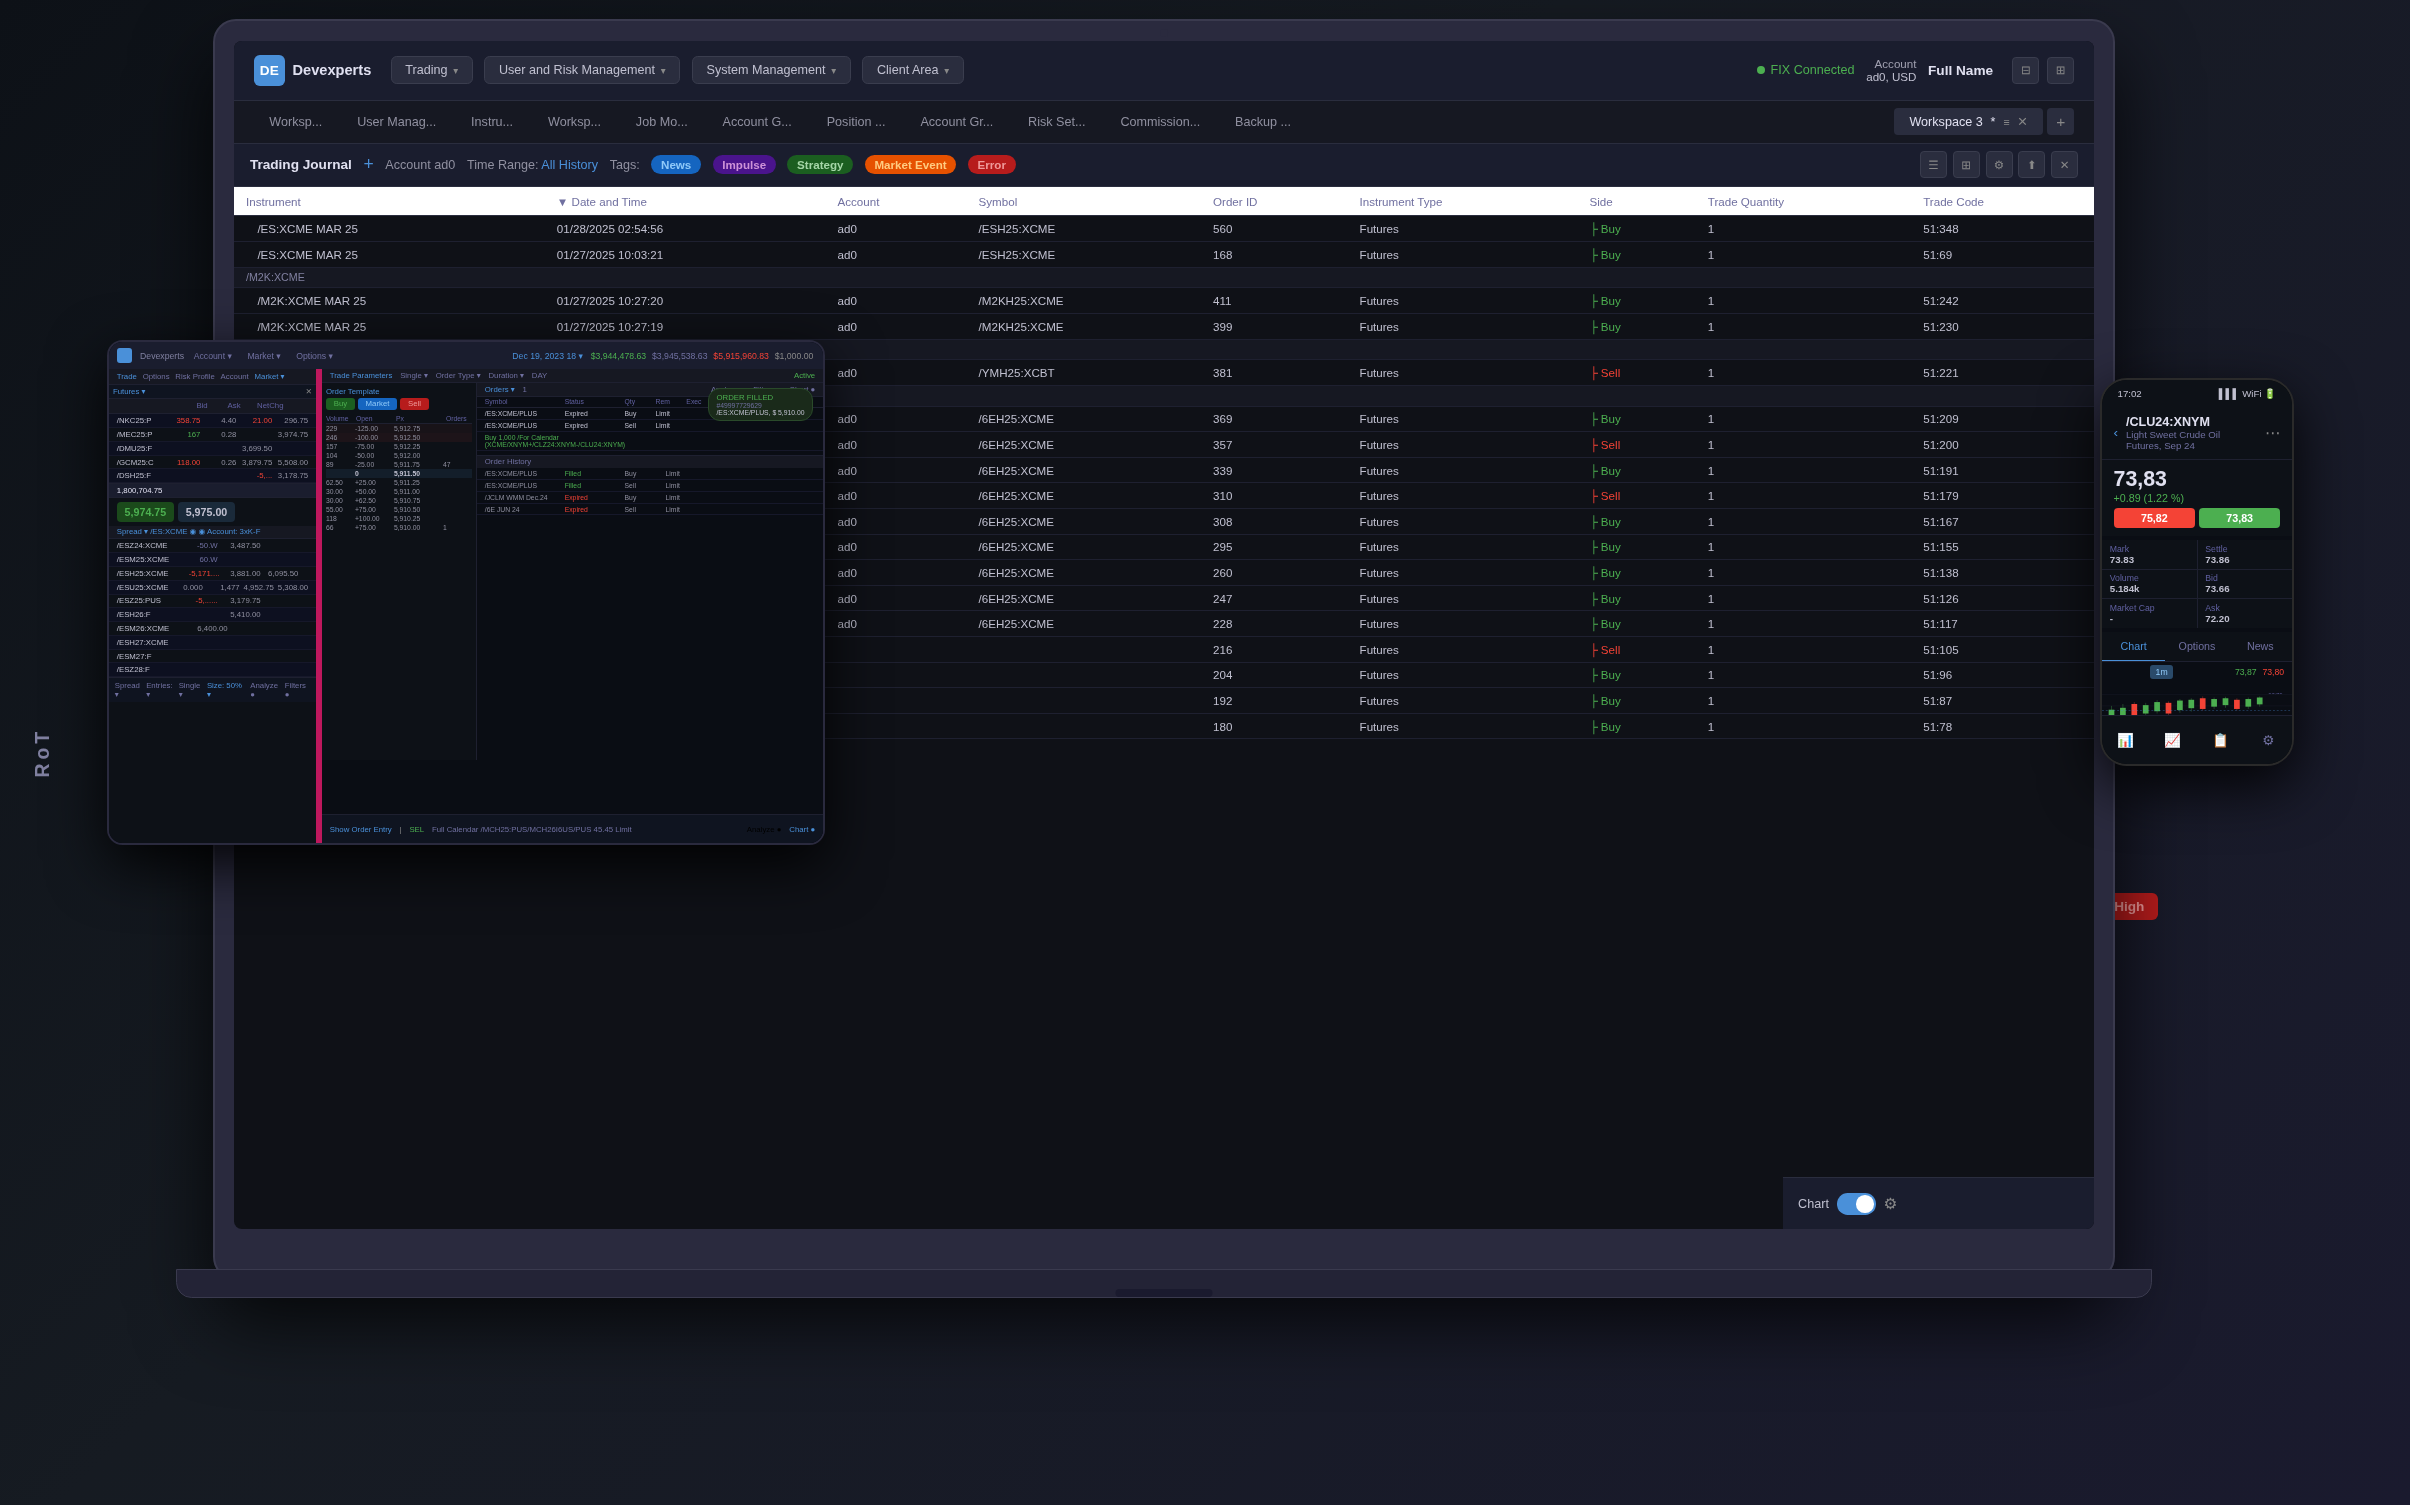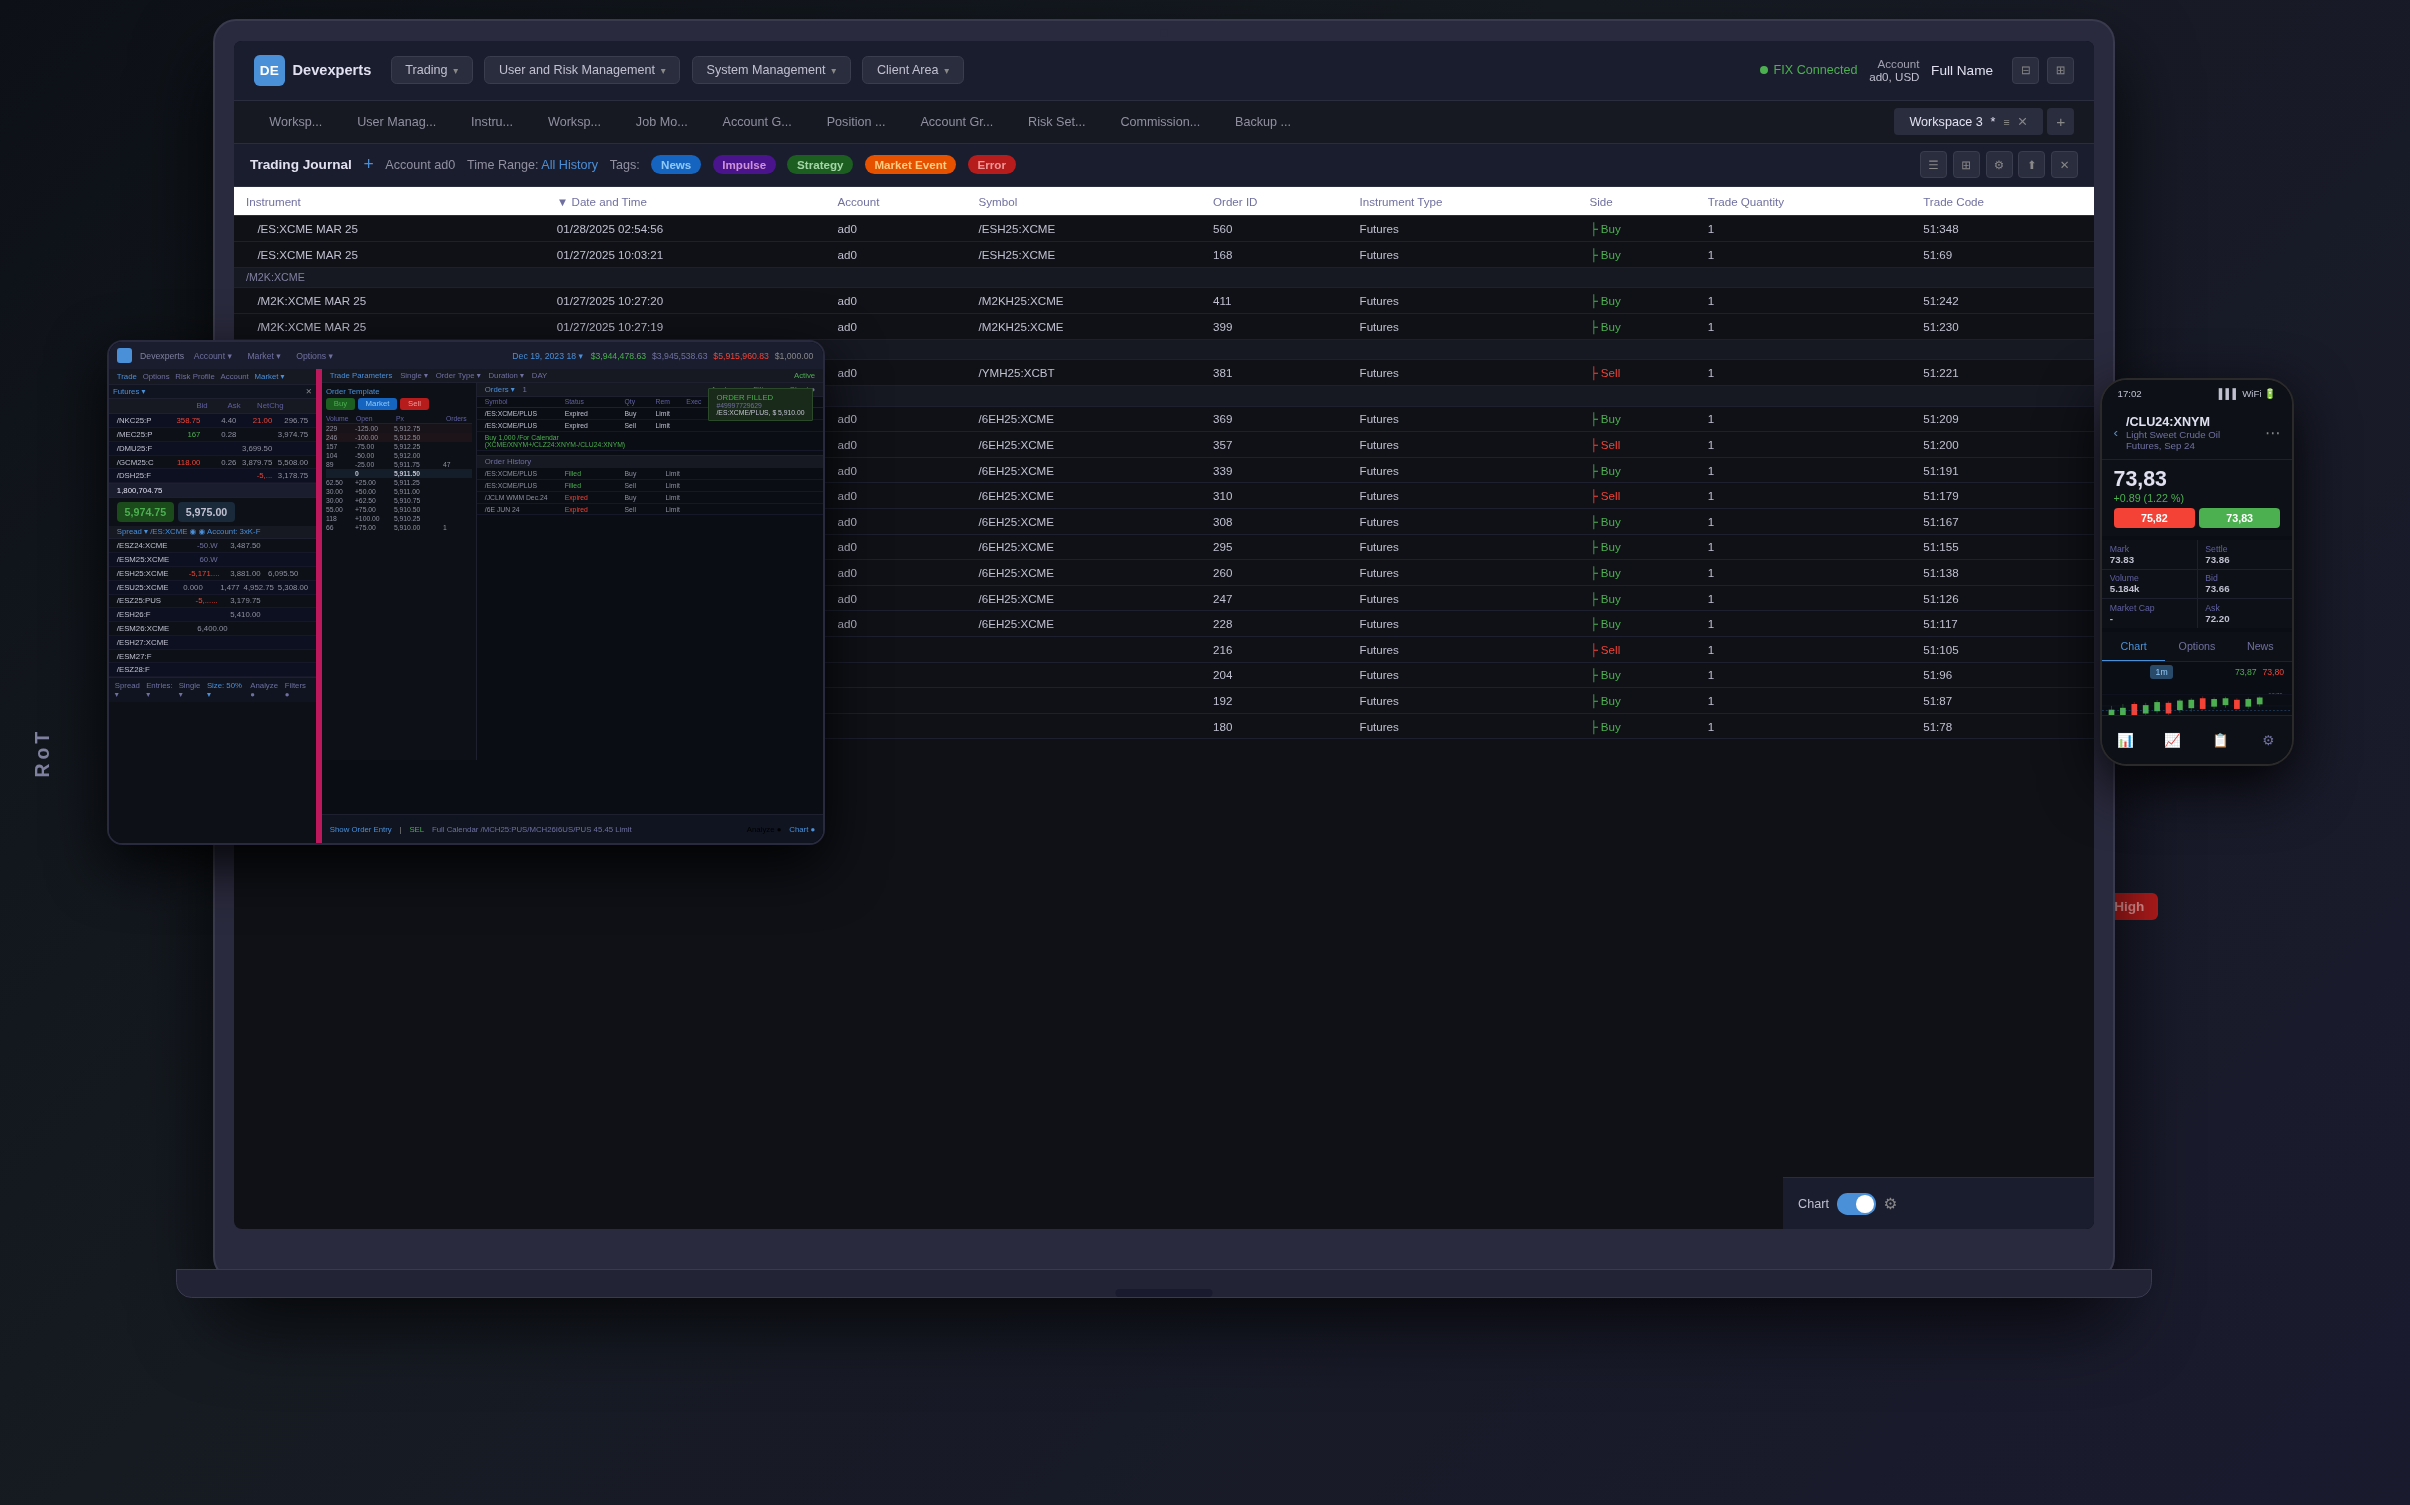--- a/index.html
+++ b/index.html
@@ -127,21 +127,21 @@
       align-items: flex-end;
       font-size: 11.6px;
     }
 
     .account-name { color: #a0a0b0; }
     .account-id { color: #c0c0d0; }
 
     .user-name {
       color: #e0e0f0;
       font-size: 13.6px;
-      font-weight: 400;
+      font-weight: 700;
     }
 
     .window-controls {
       display: flex;
       gap: 7.8px;
       margin-left: 7.8px;
     }
 
     .wc-btn {
       width: 27px;
@@ -449,21 +449,21 @@
     .t-symbol { width: 58px; color: #c0c0d0; font-size: 7.8px; }
     .t-val { width: 39px; text-align: right; font-size: 7.8px; }
 
     
     .order-banner {
       position: absolute;
       top: 19.4px;
       right: 9.7px;
       background: #1a2a1a;
       border: 1px solid #2a4a2a;
-      border-radius: 1px;
+      border-radius: 12px;
       padding: 3.9px 7.8px;
       font-size: 7.8px;
       color: #4caf50;
       z-index: 10;
     }
 
     
     .price-display {
       display: flex;
       gap: 3.9px;

